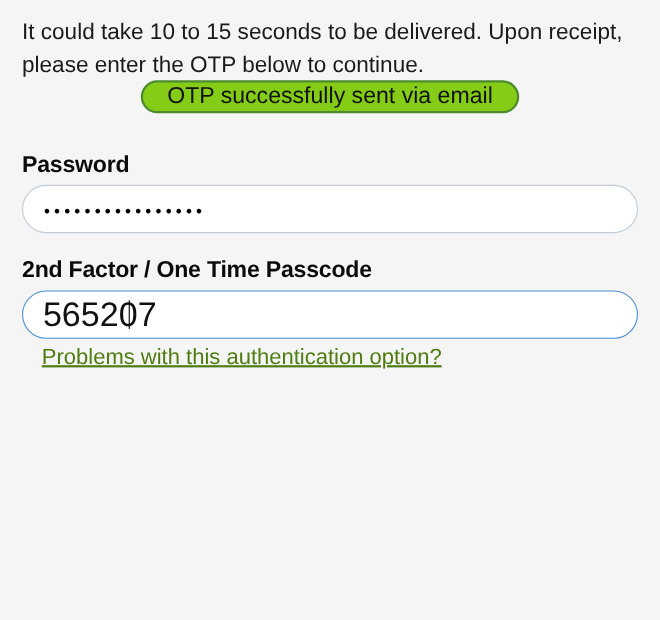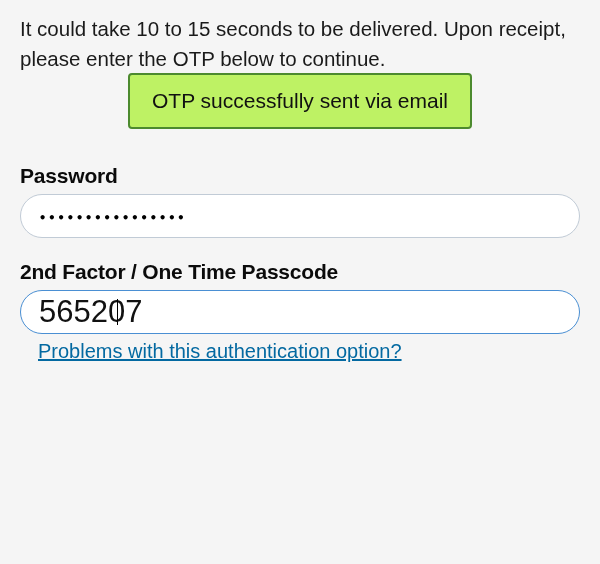--- a/index.html
+++ b/index.html
@@ -17,24 +17,24 @@
     font-size: 20.5px;
     line-height: 1.45;
     color: #1a1a1a;
   }
   .alert-wrap {
     display: flex;
     justify-content: center;
     margin-bottom: 35px;
   }
   .alert {
-    background: #bef264;
+    background: #84cc16;
     border: 2px solid #4c8a2e;
-    border-radius: 4px;
-    padding: 14px 22px;
+    border-radius: 16px;
+    padding: 1px 22px;
     font-size: 21px;
     color: #111;
   }
   .field-group {
     margin-bottom: 22px;
   }
   .field-label {
     font-weight: 800;
     font-size: 21px;
     color: #0b0b0b;
@@ -88,21 +88,21 @@
     left: 97px;
     top: 9px;
     width: 1px;
     height: 26px;
     background: #000;
   }
   .help-link {
     display: inline-block;
     margin-top: 6px;
     margin-left: 18px;
-    color: #0369a1;
+    color: #4d7c0f;
     font-size: 20px;
     text-decoration: underline;
   }
 </style>
 </head>
 <body>
 
 <div class="container">
 
   <p class="intro">It could take 10 to 15 seconds to be delivered. Upon receipt, please enter the OTP below to continue.</p>

